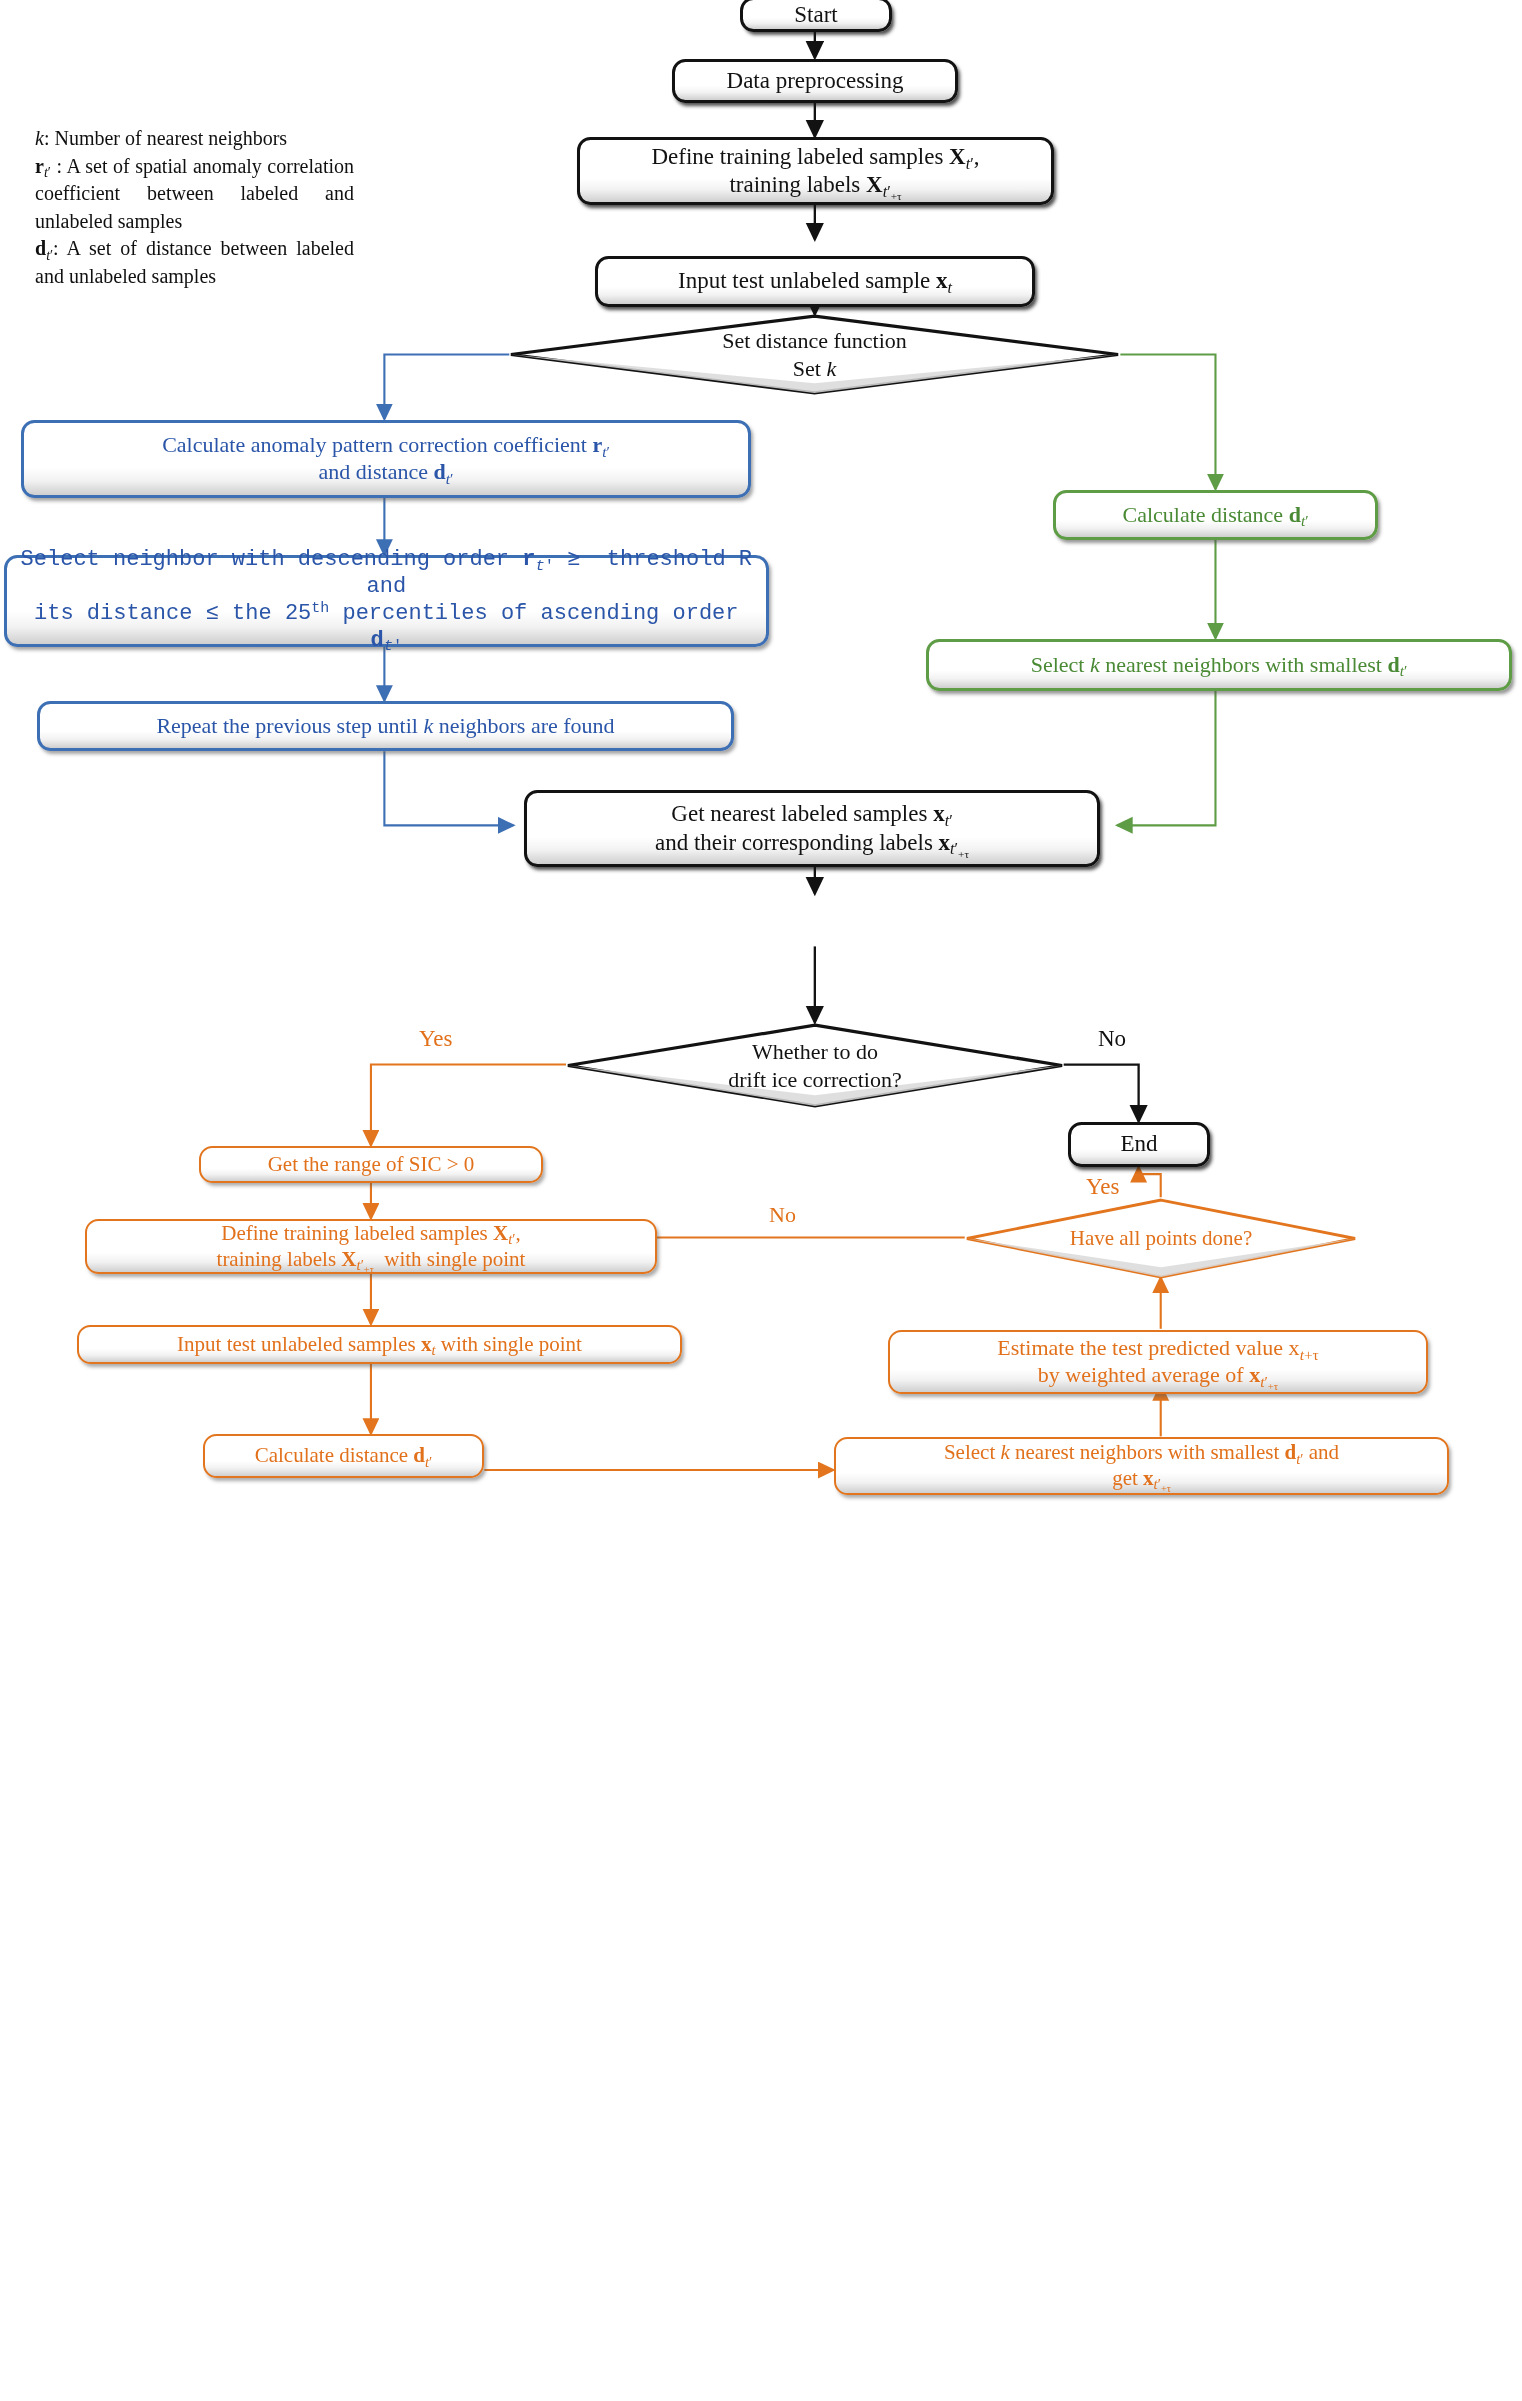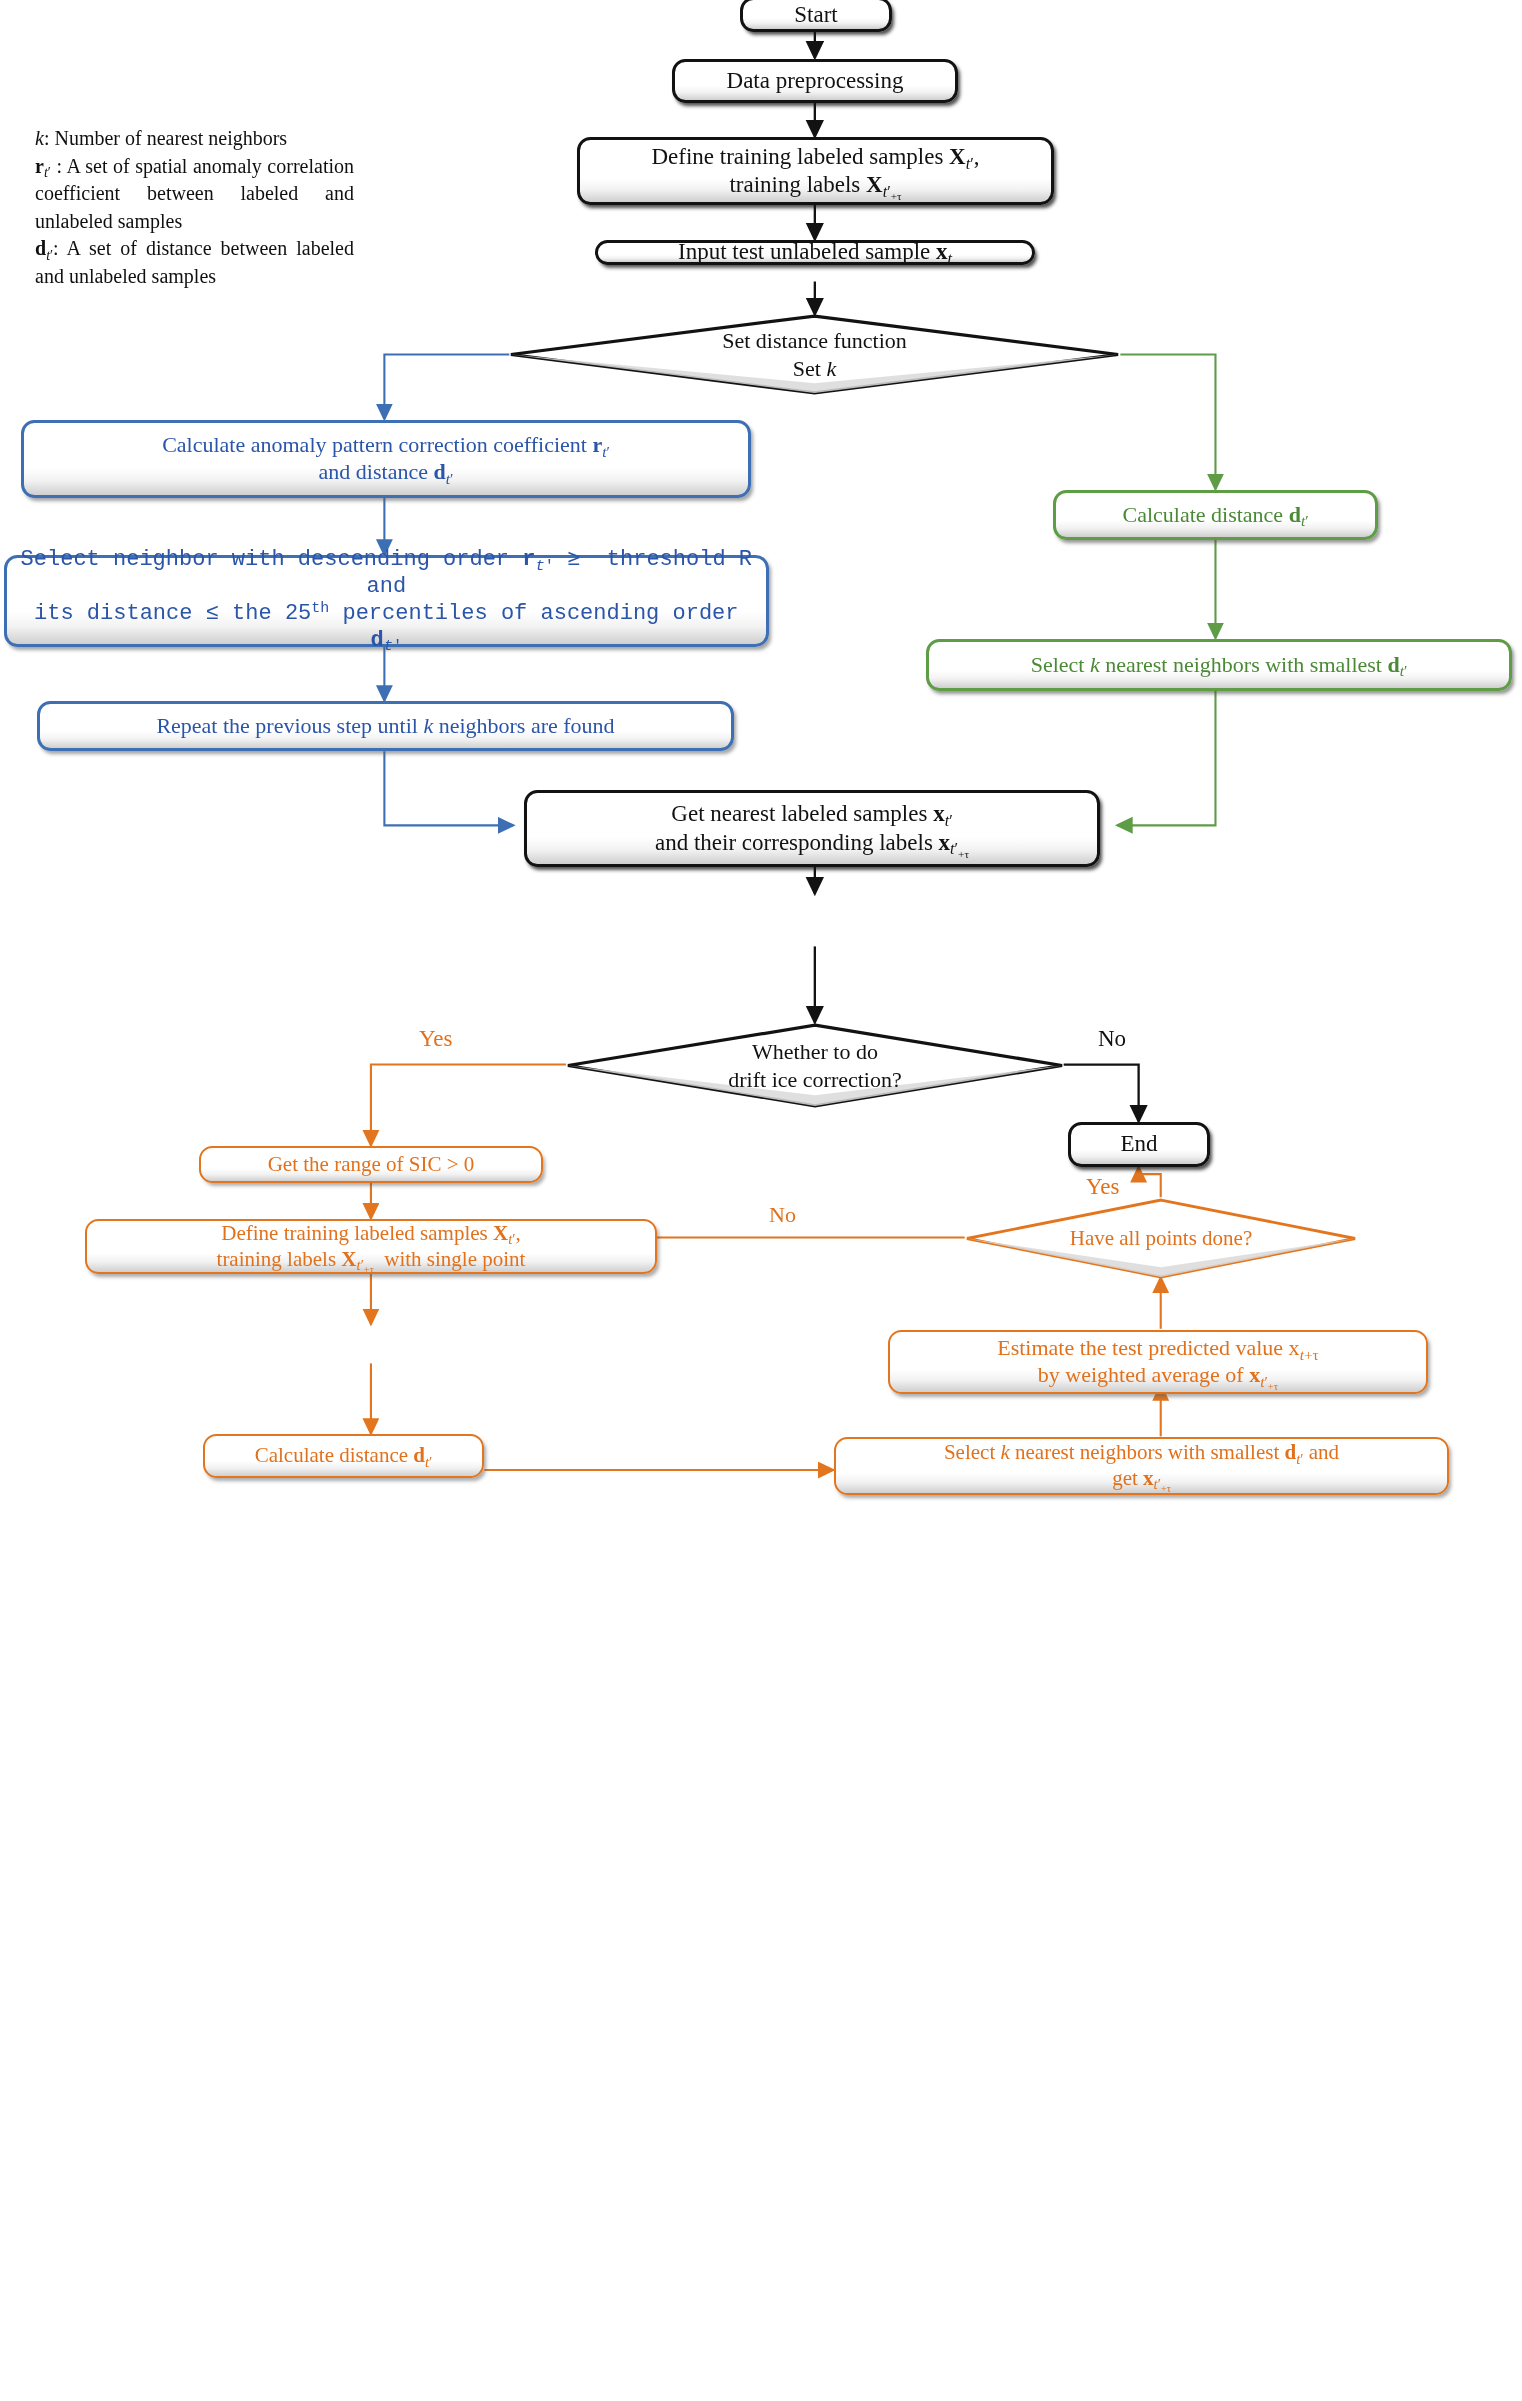--- a/index.html
+++ b/index.html
@@ -150,21 +150,21 @@
     <span class="txt">Data preprocessing</span>
   </div>
 
   <div class="node k-black" style="left:577px; top:137px; width:477px; height:68px; font-size:23px;">
     <span class="txt">
       Define training labeled samples <b class="bi">X</b><sub><i class="mi">t</i>′</sub>,<br>
       training labels <b class="bi">X</b><sub><i class="mi">t</i>′<sub>+τ</sub></sub>
     </span>
   </div>
 
-  <div class="node k-black" style="left:595px; top:240px; width:440px; height:25px; font-size:23px;">
+  <div class="node k-black" style="left:595px; top:256px; width:440px; height:51px; font-size:23px;">
     <span class="txt">
       Input test unlabeled sample <b class="bi">x</b><sub><i class="mi">t</i></sub>
     </span>
   </div>
 
   <div class="diamond-wrap" style="left:509px; top:314px; width:611px; height:81px;">
     <svg width="611" height="81" viewBox="0 0 636 84">
       <polygon points="318,2 634,42 318,82 2,42" fill="#ffffff" stroke="#121212" stroke-width="3.4"></polygon>
       <polygon points="318,82 634,42 318,72 2,42" fill="#d9d9d9" opacity="0.85" stroke="none"></polygon>
     </svg>
@@ -237,20 +237,25 @@
     <span class="txt">Get the range of SIC &gt; 0</span>
   </div>
 
   <div class="node k-orange" style="left:85px; top:1219px; width:572px; height:55px; font-size:21px;">
     <span class="txt">
       Define training labeled samples <b class="bi">X</b><sub><i class="mi">t</i>′</sub>,<br>
       training labels <b class="bi">X</b><sub><i class="mi">t</i>′<sub>+τ</sub></sub>&nbsp; with single point
     </span>
   </div>
 
+  <div class="node k-orange" style="left:77px; top:1325px; width:605px; height:39px; font-size:21px;">
+    <span class="txt">
+      Input test unlabeled samples <b class="bi">x</b><sub><i class="mi">t</i></sub> with single point
+    </span>
+  </div>
 
   <div class="node k-orange" style="left:203px; top:1434px; width:281px; height:44px; font-size:21px;">
     <span class="txt">
       Calculate distance <b class="bi">d</b><sub><i class="mi">t</i>′</sub>
     </span>
   </div>
 
   <div class="node k-orange" style="left:834px; top:1437px; width:615px; height:58px; font-size:21px;">
     <span class="txt">
       Select <i class="mi">k</i> nearest neighbors with smallest <b class="bi">d</b><sub><i class="mi">t</i>′</sub> and<br>

